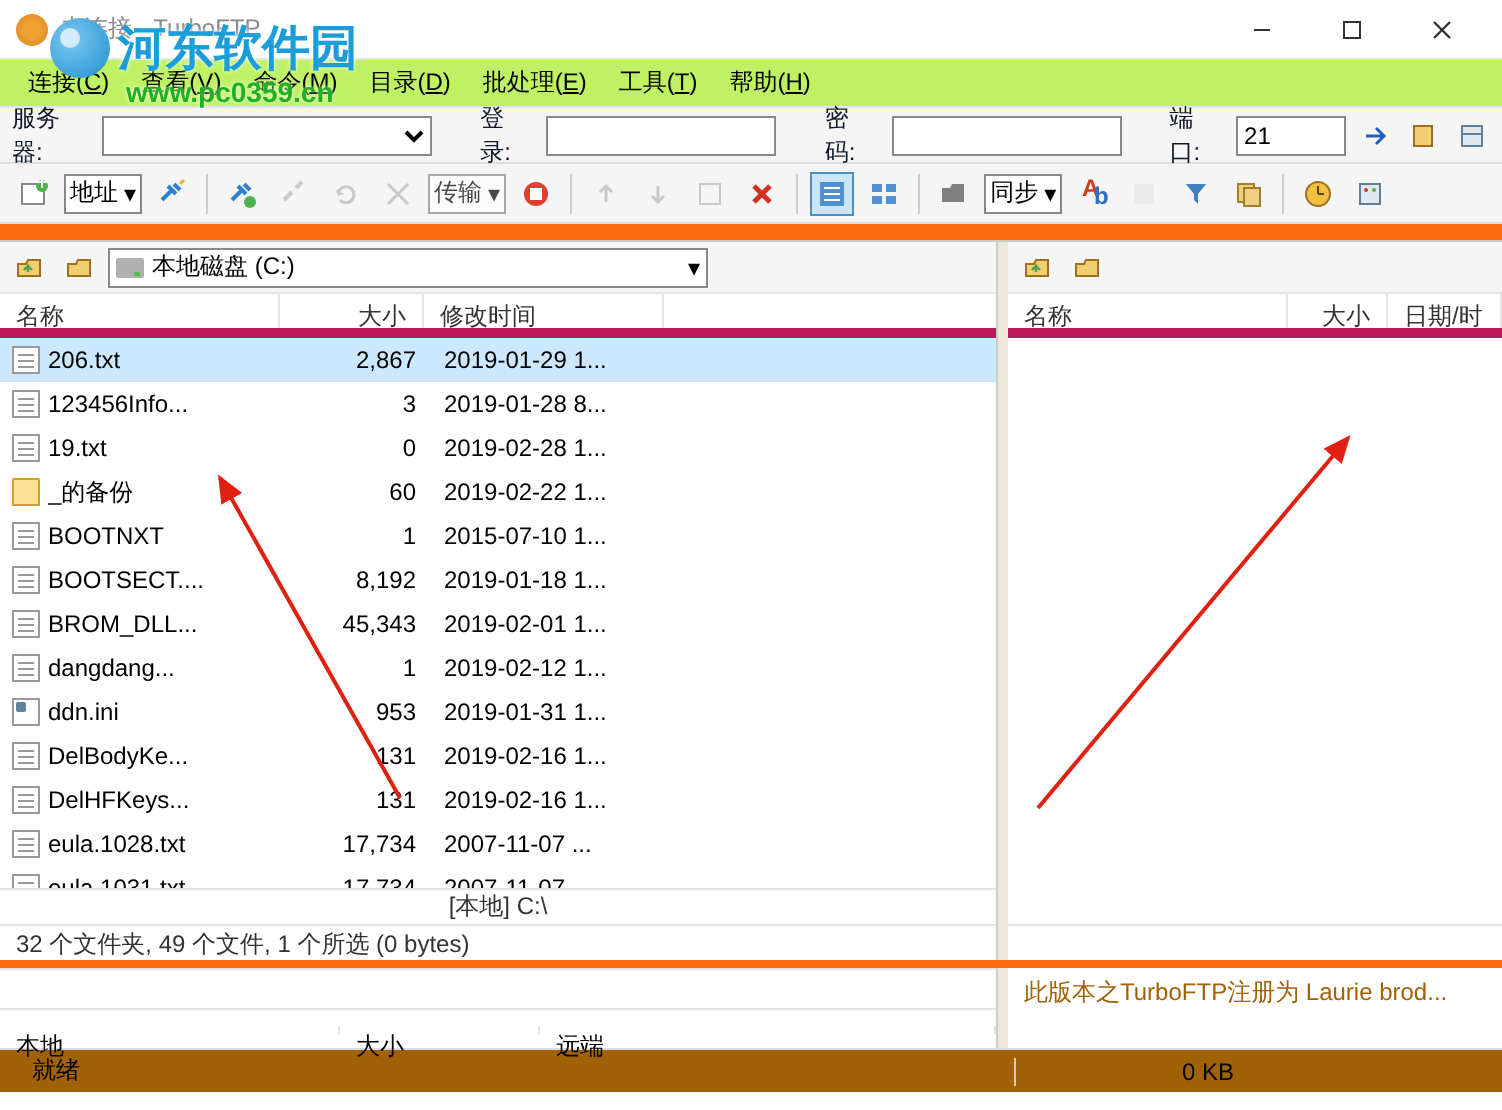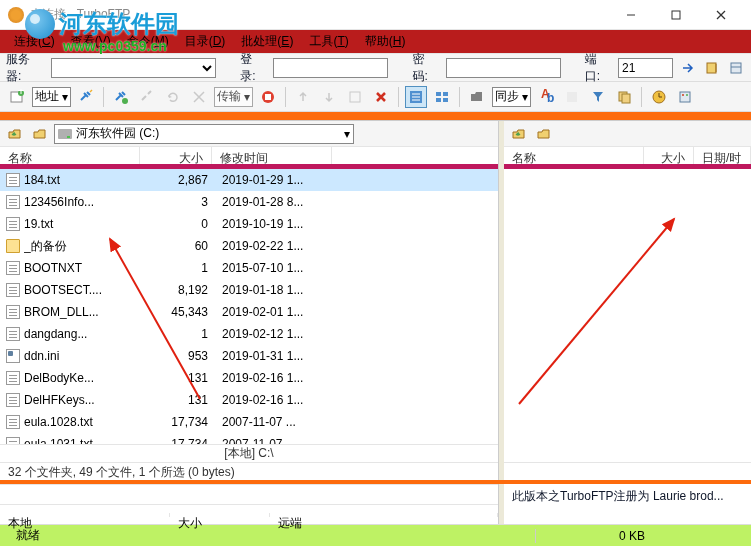--- a/index.html
+++ b/index.html
@@ -11,21 +11,21 @@
 .win-controls { display: flex; gap: 0; }
 .win-btn { width: 45px; height: 28px; display: flex; align-items: center; justify-content: center; color: #555; cursor: pointer; }
 
 .watermark { position: absolute; top: 8px; left: 25px; z-index: 100; pointer-events: none; }
 .watermark .wm-logo { display: flex; align-items: center; justify-content: center; }
 .watermark .wm-orb { width: 30px; height: 30px; border-radius: 50%; background: radial-gradient(circle at 35% 35%, #7cc8f0, #2090d0); position: relative; }
 .watermark .wm-orb::after { content: ""; position: absolute; top: 5px; left: 5px; width: 10px; height: 10px; border-radius: 50%; background: rgba(255,255,255,0.7); }
 .watermark .wm-text { color: #1a9dd8; font-size: 24px; font-weight: bold; margin-left: 4px; text-shadow: 0 0 2px #fff; }
 .watermark .wm-url { color: #20b020; font-size: 14px; font-weight: bold; margin-left: 38px; margin-top: -2px; text-shadow: 0 0 2px #fff; }
 
-.menubar { height: 24px; background: #b91c1c; display: flex; align-items: center; padding: 0 6px; border-bottom: 1px solid #e5e5e5; }
+.menubar { height: 24px; background: #bef264; display: flex; align-items: center; padding: 0 6px; border-bottom: 1px solid #e5e5e5; }
 .menu-item { padding: 3px 8px; cursor: pointer; }
 .menu-item u { text-decoration: underline; }
 
 .connbar { height: 28px; background: #f5f5f5; display: flex; align-items: center; padding: 2px 6px; gap: 6px; border-bottom: 1px solid #ddd; }
 .connbar label { color: #0f172a; }
 .connbar input, .connbar select { height: 20px; border: 1px solid #888; background: #fff; padding: 0 3px; }
 .conn-server { width: 165px; }
 .conn-login { width: 115px; }
 .conn-pass { width: 115px; }
 .conn-port { width: 55px; }
@@ -73,23 +73,23 @@
 .arrow { position: absolute; pointer-events: none; }
 
 .path-bar { height: 18px; background: #fff; border-top: 1px solid #e5e5e5; text-align: center; font-size: 12px; color: #333; }
 .status-line { height: 18px; background: #fff; border-top: 1px solid #e5e5e5; padding: 1px 8px; color: #333; }
 
 .bottom-strip { height: 4px; background: #FD6B0D; }
 .queue-header { height: 20px; background: #fff; display: flex; border-top: 1px solid #e5e5e5; }
 .queue-header .qcol { padding: 2px 8px; border-right: 1px solid #e5e5e5; margin-top: 28px; }
 .queue-body { height: 18px; border-top: 1px solid #e5e5e5; }
 
-.about-text { padding: 4px 8px; color: #0f172a; height: 38px; }
-
-.statusbar { height: 22px; background: #bef264; border-top: 1px solid #ddd; display: flex; align-items: center; padding: 0 6px; }
+.about-text { padding: 4px 8px; color: #a16207; height: 38px; }
+
+.statusbar { height: 22px; background: #a16207; border-top: 1px solid #ddd; display: flex; align-items: center; padding: 0 6px; gap: 28px; }
 .statusbar .stat-cell { padding: 0 10px; border-left: 1px solid #ccc; }
 .statusbar .stat-cell:first-child { border-left: none; flex: 1; }
 
 svg { display: block; }
 </style>
 </head>
 <body>
 
 <div class="titlebar">
   <div class="titlebar-icon"></div>
@@ -312,55 +312,55 @@
             <path d="M7 10 L7 7 L5 9 M7 7 L9 9" stroke="#50a050" stroke-width="1.2" fill="none"></path>
           </svg>
         </div>
       <div class="tb-btn">
           <svg width="16" height="16">
             <path d="M2 6 L6 6 L7 4 L13 4 L13 12 L2 12 Z" fill="#f0d070" stroke="#a07020"></path>
           </svg>
         </div>
       <div class="drive-combo" style="width:300px">
         <div class="drive-icon"></div>
-        <span>河东软件园 (C:)</span>
+        <span>本地磁盘 (C:)</span>
         <span style="margin-left:auto">▾</span>
       </div>
     </div>
     <div class="list-header">
       <div class="col col-name">名称</div>
       <div class="col col-size">大小</div>
       <div class="col col-date">修改时间</div>
     </div>
     <div class="file-list" id="filelist">
       <svg class="arrow" style="top:60px;left:100px" width="120" height="180">
           <defs>
             <marker id="ah1" markerWidth="8" markerHeight="8" refX="6" refY="3" orient="auto">
               <path d="M0 0 L7 3 L0 6 Z" fill="#e02010"></path>
             </marker>
           </defs>
           <line x1="100" y1="170" x2="10" y2="10" stroke="#e02010" stroke-width="2" marker-end="url(#ah1)"></line>
         </svg>
     <div class="file-row selected">
           <div class="file-icon fi-txt"></div>
-          <div class="cell-name">184.txt</div>
+          <div class="cell-name">206.txt</div>
           <div class="cell-size">2,867</div>
           <div class="cell-date">2019-01-29 1...</div>
         </div>
         <div class="file-row">
           <div class="file-icon fi-txt"></div>
           <div class="cell-name">123456Info...</div>
           <div class="cell-size">3</div>
           <div class="cell-date">2019-01-28 8...</div>
         </div>
         <div class="file-row">
           <div class="file-icon fi-txt"></div>
           <div class="cell-name">19.txt</div>
           <div class="cell-size">0</div>
-          <div class="cell-date">2019-10-19 1...</div>
+          <div class="cell-date">2019-02-28 1...</div>
         </div>
         <div class="file-row">
           <div class="file-icon fi-folder"></div>
           <div class="cell-name">_的备份</div>
           <div class="cell-size">60</div>
           <div class="cell-date">2019-02-22 1...</div>
         </div>
         <div class="file-row">
           <div class="file-icon fi-txt"></div>
           <div class="cell-name">BOOTNXT</div>

